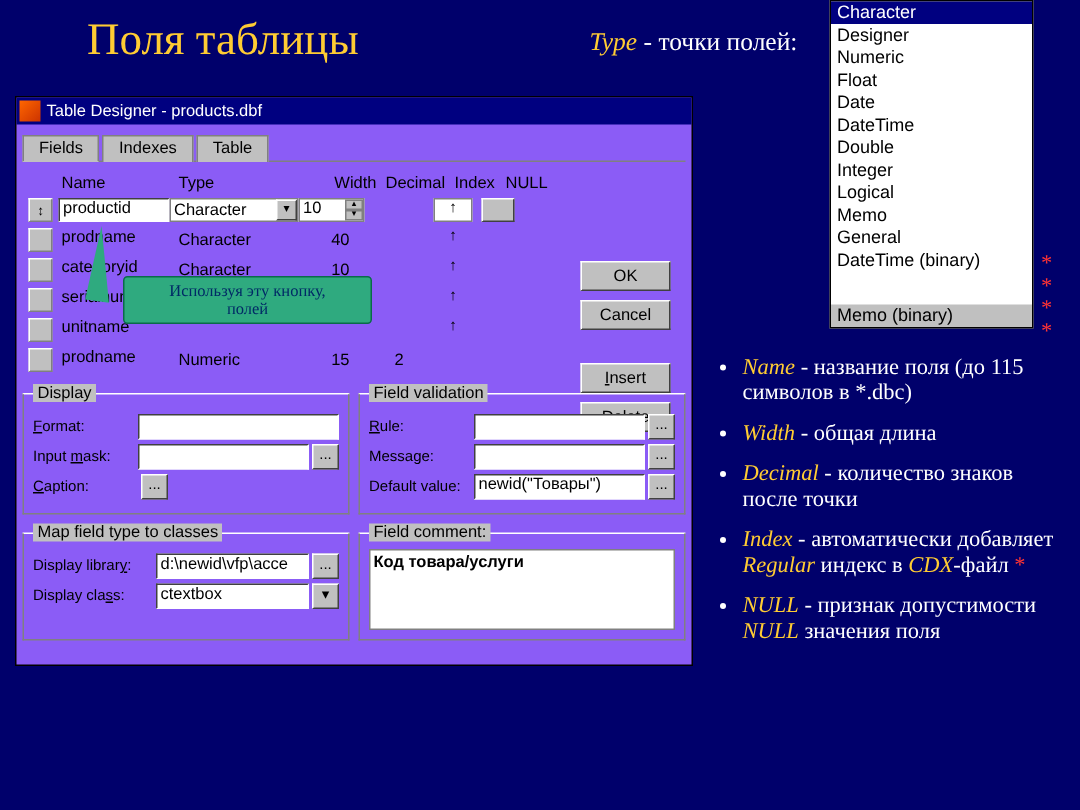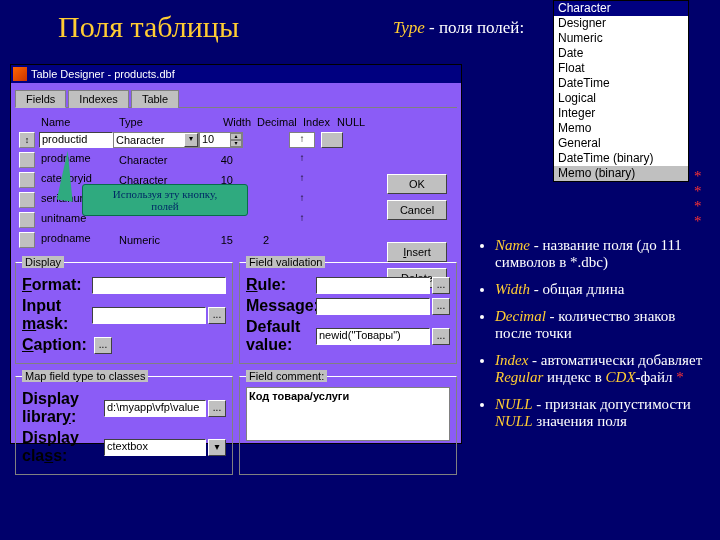--- a/index.html
+++ b/index.html
@@ -33,21 +33,21 @@
     top: 0; left: 553px;
     width: 136px;
     background: #fff;
     border: 1px solid #000;
     font-family: "MS Sans Serif", Arial, sans-serif;
     font-size: 12px;
     line-height: 15px;
   }
   .type-list .opt { padding: 0 4px; }
   .type-list .sel { background: #000080; color: #fff; }
-  .type-list .dis { background: #c0c0c0; }
+  .type-list .dis { background: #c0c0c0; margin-top: 22px; }
 
   .red-stars {
     position: absolute;
     left: 694px; top: 169px;
     color: #ff3333;
     font-size: 15px;
     line-height: 15px;
   }
 
   .bullets {
@@ -155,21 +155,21 @@
     border-top-color:#fff; 
     position: relative;
     margin: 6px 4px; padding: 10px 6px 6px 6px;
   }
   .group::before{
     content: attr(data-title);
     position:absolute; top:-7px; left:6px;
     background:#c0c0c0; padding:0 3px; font-size:11px;
   }
   .frow { display:flex; align-items:center; margin:3px 0;}
-  .flabel { width: 70px; font-size:16px;font-weight:bold;}
+  .flabel { width: 70px; font-size:10px;}
   .flabel u{text-decoration: underline;}
   .finput {
     flex:1; height:17px; background:#fff;
     border:1px solid #808080; border-top-color:#404040; border-left-color:#404040; border-right-color:#fff; border-bottom-color:#fff;
     font-size:11px; padding:0 2px;
   }
   .fbtn{ width:18px; height:17px; background:#c0c0c0; border:1px solid #fff; border-right-color:#404040; border-bottom-color:#404040; margin-left:2px; text-align:center; font-size:10px; line-height:14px;}
 
   .twocol { display:flex; gap:6px; padding:0 4px;}
   .twocol .group{ flex:1; margin:6px 0;}
@@ -204,48 +204,49 @@
   }
   .dcombo{display:flex;align-items:center;}
   .dcombo .finput{flex:1;}
 </style>
 </head>
 <body>
 
 <div class="slide-title">Поля таблицы</div>
 
 <div class="type-label">
-  <span>Type</span><span class="sep"> - </span><span class="ru">поля  полей:</span>
+  <span>Type</span><span class="sep"> - </span><span class="ru">точки  полей:</span>
 </div>
 
 <div class="type-list">
   <div class="opt sel">Character</div>
   <div class="opt">Designer</div>
   <div class="opt">Numeric</div>
+  <div class="opt">Float</div>
   <div class="opt">Date</div>
-  <div class="opt">Float</div>
   <div class="opt">DateTime</div>
+  <div class="opt">Double</div>
+  <div class="opt">Integer</div>
   <div class="opt">Logical</div>
-  <div class="opt">Integer</div>
   <div class="opt">Memo</div>
   <div class="opt">General</div>
   <div class="opt">DateTime (binary)</div>
   <div class="opt dis">Memo (binary)</div>
 </div>
 
 <div class="red-stars">
   <div>*</div>
   <div>*</div>
   <div>*</div>
   <div>*</div>
 </div>
 
 <div class="bullets">
   <ul>
-    <li><i>Name</i><span> - название поля (до 111 символов в *.dbc)</span></li>
+    <li><i>Name</i><span> - название поля (до 115 символов в *.dbc)</span></li>
     <li><i>Width</i><span> - общая длина</span></li>
     <li><i>Decimal</i><span> - количество знаков после точки</span></li>
     <li><i>Index</i><span> - автоматически добавляет </span><i>Regular</i><span> индекс в </span><i>CDX</i><span>-файл </span><span class="star">*</span></li>
     <li><i>NULL</i><span> - признак допустимости </span><i>NULL</i><span> значения поля</span></li>
   </ul>
 </div>
 
 <div class="win">
   <div class="titlebar">
     <div class="fox"></div>
@@ -369,21 +370,21 @@
           <div class="finput">newid("Товары")</div>
           <div class="fbtn">...</div>
         </div>
     </div>
   </div>
 
   <div class="twocol">
     <div class="group" data-title="Map field type to classes">
       <div class="frow">
           <div class="flabel" style="width:82px">Display librar<u>y</u>:</div>
-          <div class="finput">d:\myapp\vfp\value</div>
+          <div class="finput">d:\newid\vfp\acce</div>
           <div class="fbtn">...</div>
         </div>
       <div class="frow">
           <div class="flabel" style="width:82px">Display cla<u>s</u>s:</div>
         <div class="dcombo" style="flex:1">
           <div class="finput">ctextbox</div>
           <div class="fbtn">▾</div>
         </div>
       </div>
     </div>

